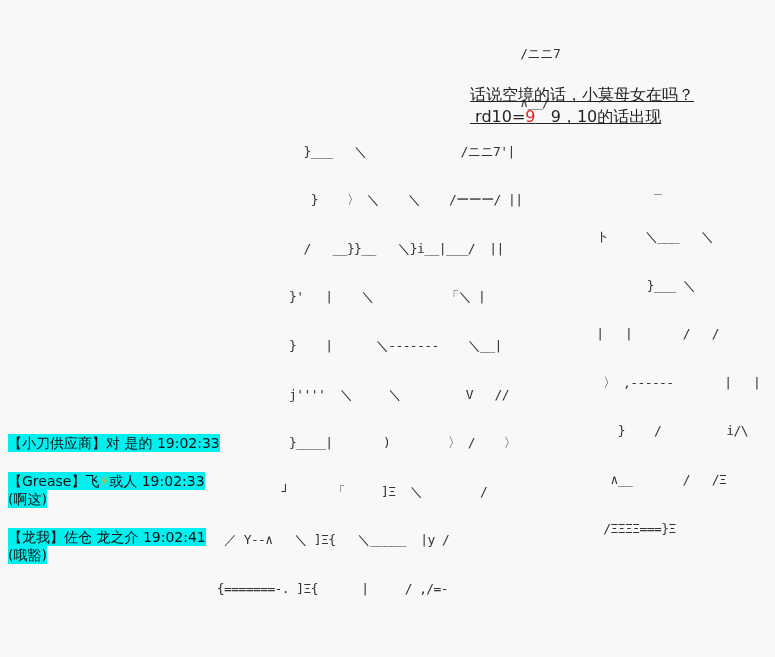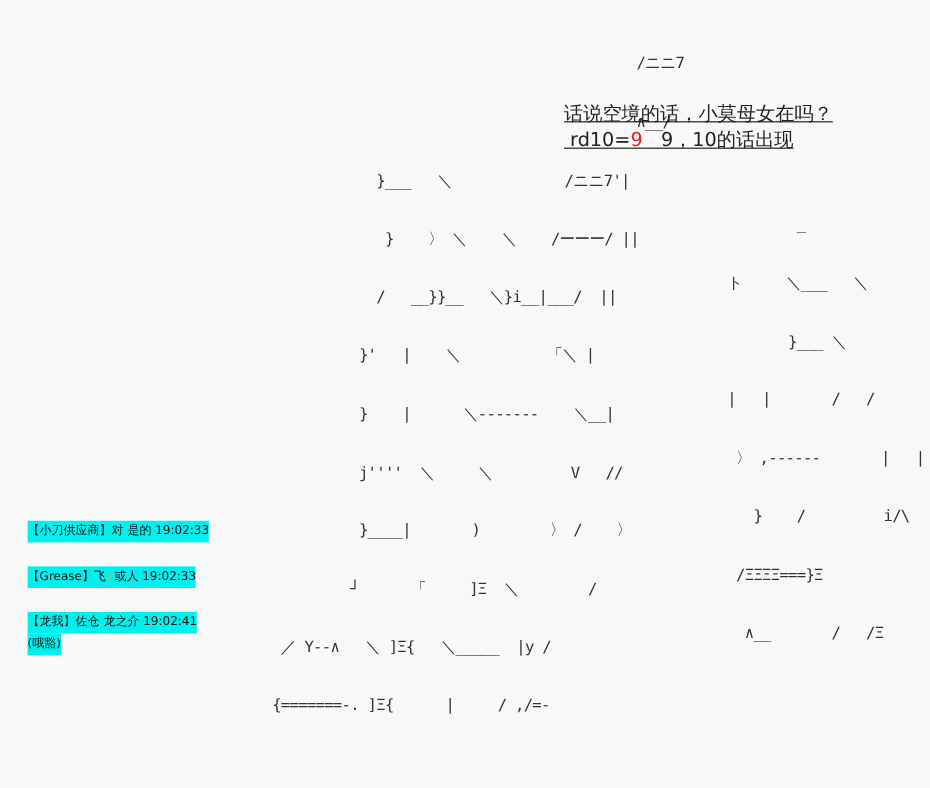--- a/index.html
+++ b/index.html
@@ -10,30 +10,30 @@
     color:#222;
     position:relative;
   }
   .aa {
     position:absolute; left:0; top:0;
     font-family:"DejaVu Sans Mono", monospace;
     font-size:13px; line-height:16.2px;
     white-space:pre; color:#333;
     letter-spacing:-0.6px;
   }
-  .aa-line { display:block; height:16.2px;padding-left:10px; }
+  .aa-line { display:block; height:16.2px; }
   .narration {
     position:absolute; left:470px; top:84px;
     font-size:16px; line-height:22px; color:#222;text-decoration:underline;
   }
   .narration .line { display:block; white-space:pre; }
   .roll { color:#e02020; }
   .chat {
-    position:absolute; left:23px; top:434px;
-    font-size:10px; line-height:18px;
+    position:absolute; left:8px; top:434px;
+    font-size:14px; line-height:18px;
   }
   .msg { margin-bottom:20px; }
   .msg-line { display:inline-block; background:#00f0f0; color:#111; white-space:pre; }
   .msg-row { display:block; height:18px; }
   .bolt { color:#f0b000; }
 </style>
 </head>
 <body>
 
 <div class="aa" style="left:0;top:14px;">
@@ -58,38 +58,39 @@
   
 </div>
 
 <div class="aa" style="left:560px;top:148px;">
   <span class="aa-line">             _</span>
   <span class="aa-line">     ト     ＼___   ＼</span>
   <span class="aa-line">            }___ ＼</span>
   <span class="aa-line">     |   |       /   /</span>
   <span class="aa-line">      〉 ,------       |   |</span>
   <span class="aa-line">        }    /         i/\</span>
+  <span class="aa-line">       ∧__       /   /Ξ</span>
   <span class="aa-line">      /ΞΞΞΞ===}Ξ</span>
-  <span class="aa-line">       ∧__       /   /Ξ</span>
   
   
   
   
   
 </div>
 
 <div class="narration">
   <span class="line">话说空境的话，小莫母女在吗？</span>
   <span class="line"><span> rd10=</span><span class="roll">9</span><span>   9，10的话出现</span></span>
 </div>
 
 <div class="chat">
   <div class="msg">
     <span class="msg-row"><span class="msg-line">【小刀供应商】对 是的 19:02:33</span></span>
   </div>
   <div class="msg">
     <span class="msg-row"><span class="msg-line"><span>【Grease】飞</span><span class="bolt">⚡</span><span>或人 19:02:33</span></span></span>
+    <span class="msg-row"><span class="msg-line">(啊这)</span></span>
   </div>
   <div class="msg">
     <span class="msg-row"><span class="msg-line">【龙我】佐仓 龙之介 19:02:41</span></span>
     <span class="msg-row"><span class="msg-line">(哦豁)</span></span>
   </div>
 </div>
 
 </body></html>

